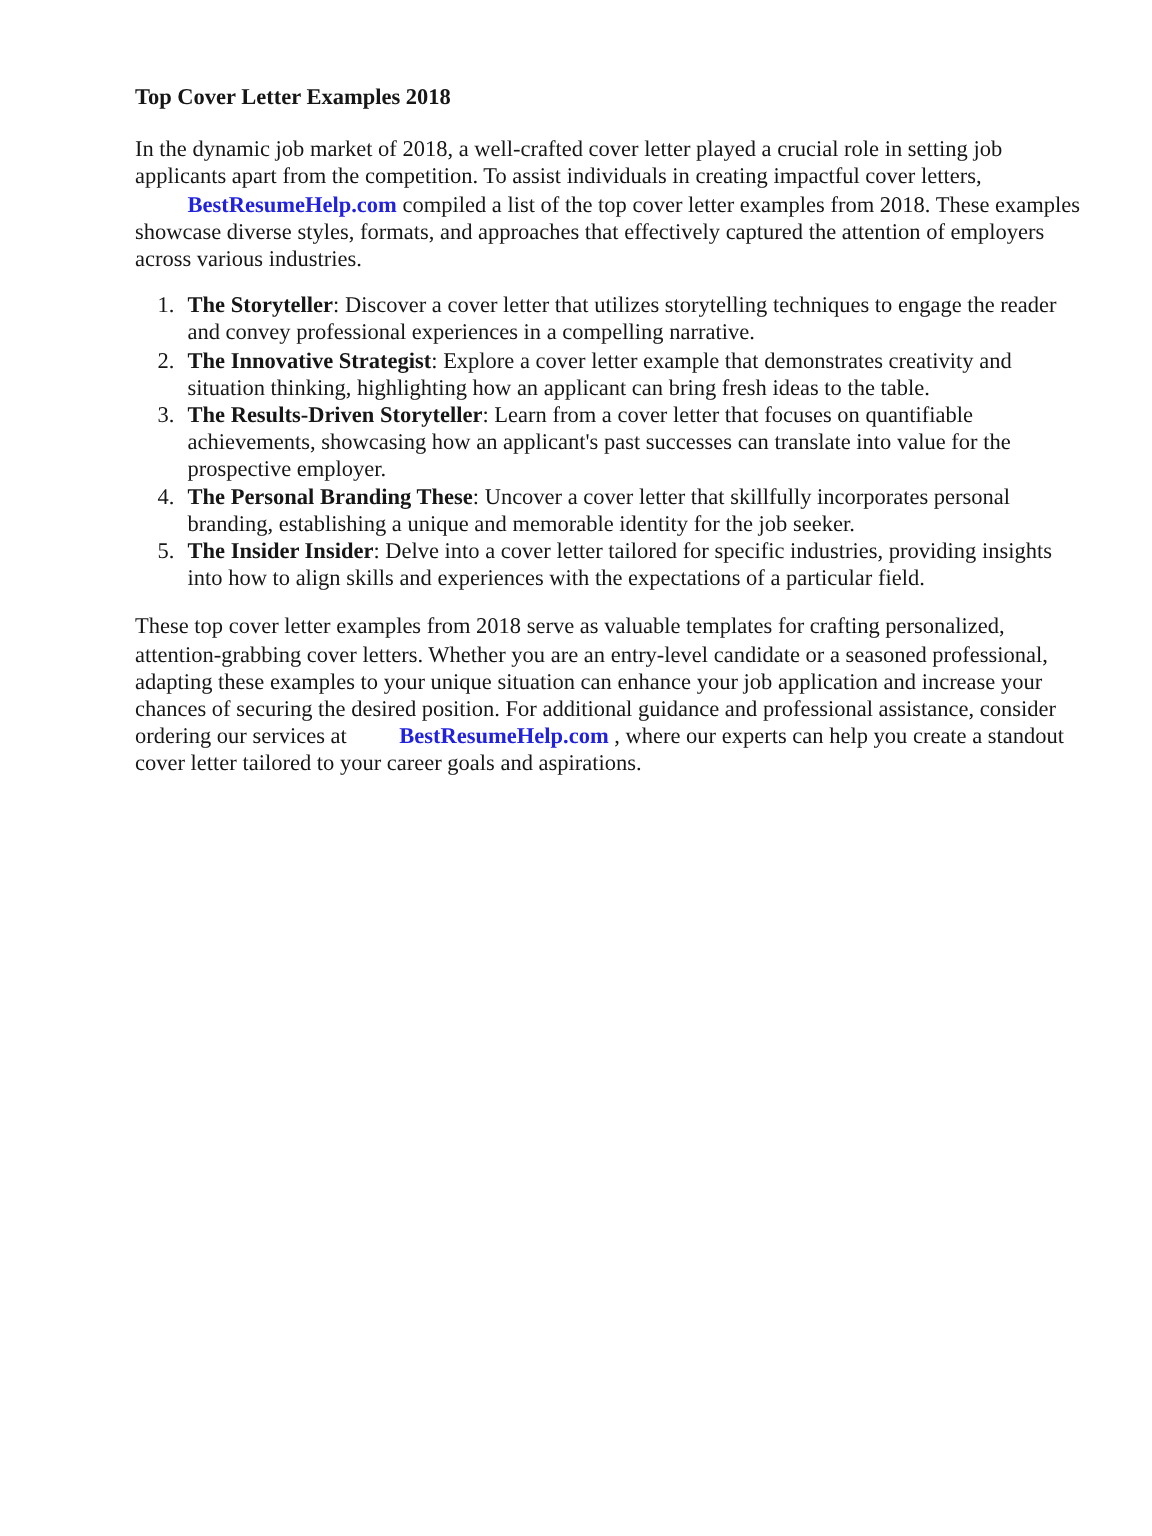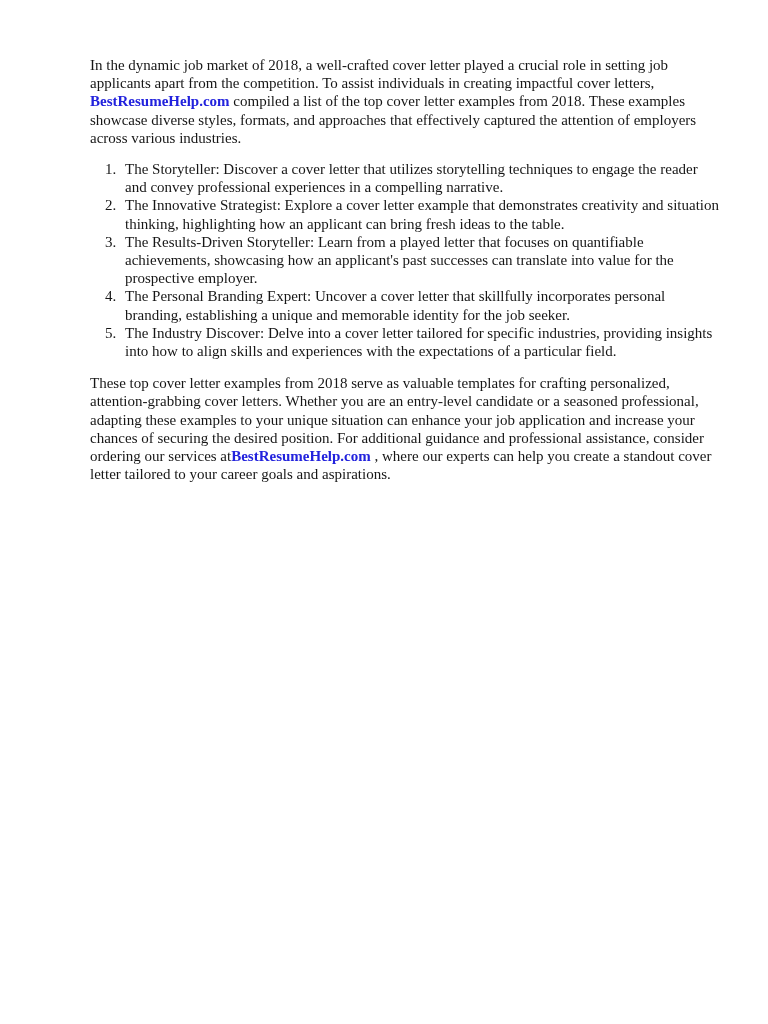--- a/index.html
+++ b/index.html
@@ -29,50 +29,52 @@
     font-weight: bold;
     margin: 0 0 17px 0;
   }
   .doc-paragraph {
     margin: 0 0 13px 0;
   }
   .doc-link {
     font-weight: bold;
     text-decoration: none;
     cursor: pointer;
+    margin-left: 35px;
   }
   ol.doc-list {
     list-style: none;
     margin: 0 0 14px 0;
     padding: 0;
   }
   ol.doc-list li {
     position: relative;
     padding-left: 35px;
   }
   ol.doc-list .doc-list-num {
     position: absolute;
     left: 15px;
     top: 0;
   }
   .doc-term {
-    font-weight: normal;
+    font-weight: bold;
   }
 </style>
 </head>
 <body>
 
 <div class="doc-page">
 
+  <h1 class="doc-title">Top Cover Letter Examples 2018</h1>
 
   <p class="doc-paragraph"><span>In the dynamic job market of 2018, a well-crafted cover letter played a crucial role in setting job applicants apart from the competition. To assist individuals in creating impactful cover letters, </span><a class="doc-link" style="color: rgb(34, 34, 221);">BestResumeHelp.com</a><span> compiled a list of the top cover letter examples from 2018. These examples showcase diverse styles, formats, and approaches that effectively captured the attention of employers across various industries.</span></p>
 
   <ol class="doc-list">
     <li><span class="doc-list-num">1.</span><span class="doc-term">The Storyteller</span><span>: Discover a cover letter that utilizes storytelling techniques to engage the reader and convey professional experiences in a compelling narrative.</span></li>
     <li><span class="doc-list-num">2.</span><span class="doc-term">The Innovative Strategist</span><span>: Explore a cover letter example that demonstrates creativity and situation thinking, highlighting how an applicant can bring fresh ideas to the table.</span></li>
-    <li><span class="doc-list-num">3.</span><span class="doc-term">The Results-Driven Storyteller</span><span>: Learn from a played letter that focuses on quantifiable achievements, showcasing how an applicant's past successes can translate into value for the prospective employer.</span></li>
-    <li><span class="doc-list-num">4.</span><span class="doc-term">The Personal Branding Expert</span><span>: Uncover a cover letter that skillfully incorporates personal branding, establishing a unique and memorable identity for the job seeker.</span></li>
-    <li><span class="doc-list-num">5.</span><span class="doc-term">The Industry Discover</span><span>: Delve into a cover letter tailored for specific industries, providing insights into how to align skills and experiences with the expectations of a particular field.</span></li>
+    <li><span class="doc-list-num">3.</span><span class="doc-term">The Results-Driven Storyteller</span><span>: Learn from a cover letter that focuses on quantifiable achievements, showcasing how an applicant's past successes can translate into value for the prospective employer.</span></li>
+    <li><span class="doc-list-num">4.</span><span class="doc-term">The Personal Branding These</span><span>: Uncover a cover letter that skillfully incorporates personal branding, establishing a unique and memorable identity for the job seeker.</span></li>
+    <li><span class="doc-list-num">5.</span><span class="doc-term">The Insider Insider</span><span>: Delve into a cover letter tailored for specific industries, providing insights into how to align skills and experiences with the expectations of a particular field.</span></li>
   </ol>
 
   <p class="doc-paragraph"><span>These top cover letter examples from 2018 serve as valuable templates for crafting personalized, attention-grabbing cover letters. Whether you are an entry-level candidate or a seasoned professional, adapting these examples to your unique situation can enhance your job application and increase your chances of securing the desired position. For additional guidance and professional assistance, consider ordering our services at</span><a class="doc-link" style="color: rgb(34, 34, 221);">BestResumeHelp.com</a><span> , where our experts can help you create a standout cover letter tailored to your career goals and aspirations.</span></p>
 
 </div>
 
 </body></html>

